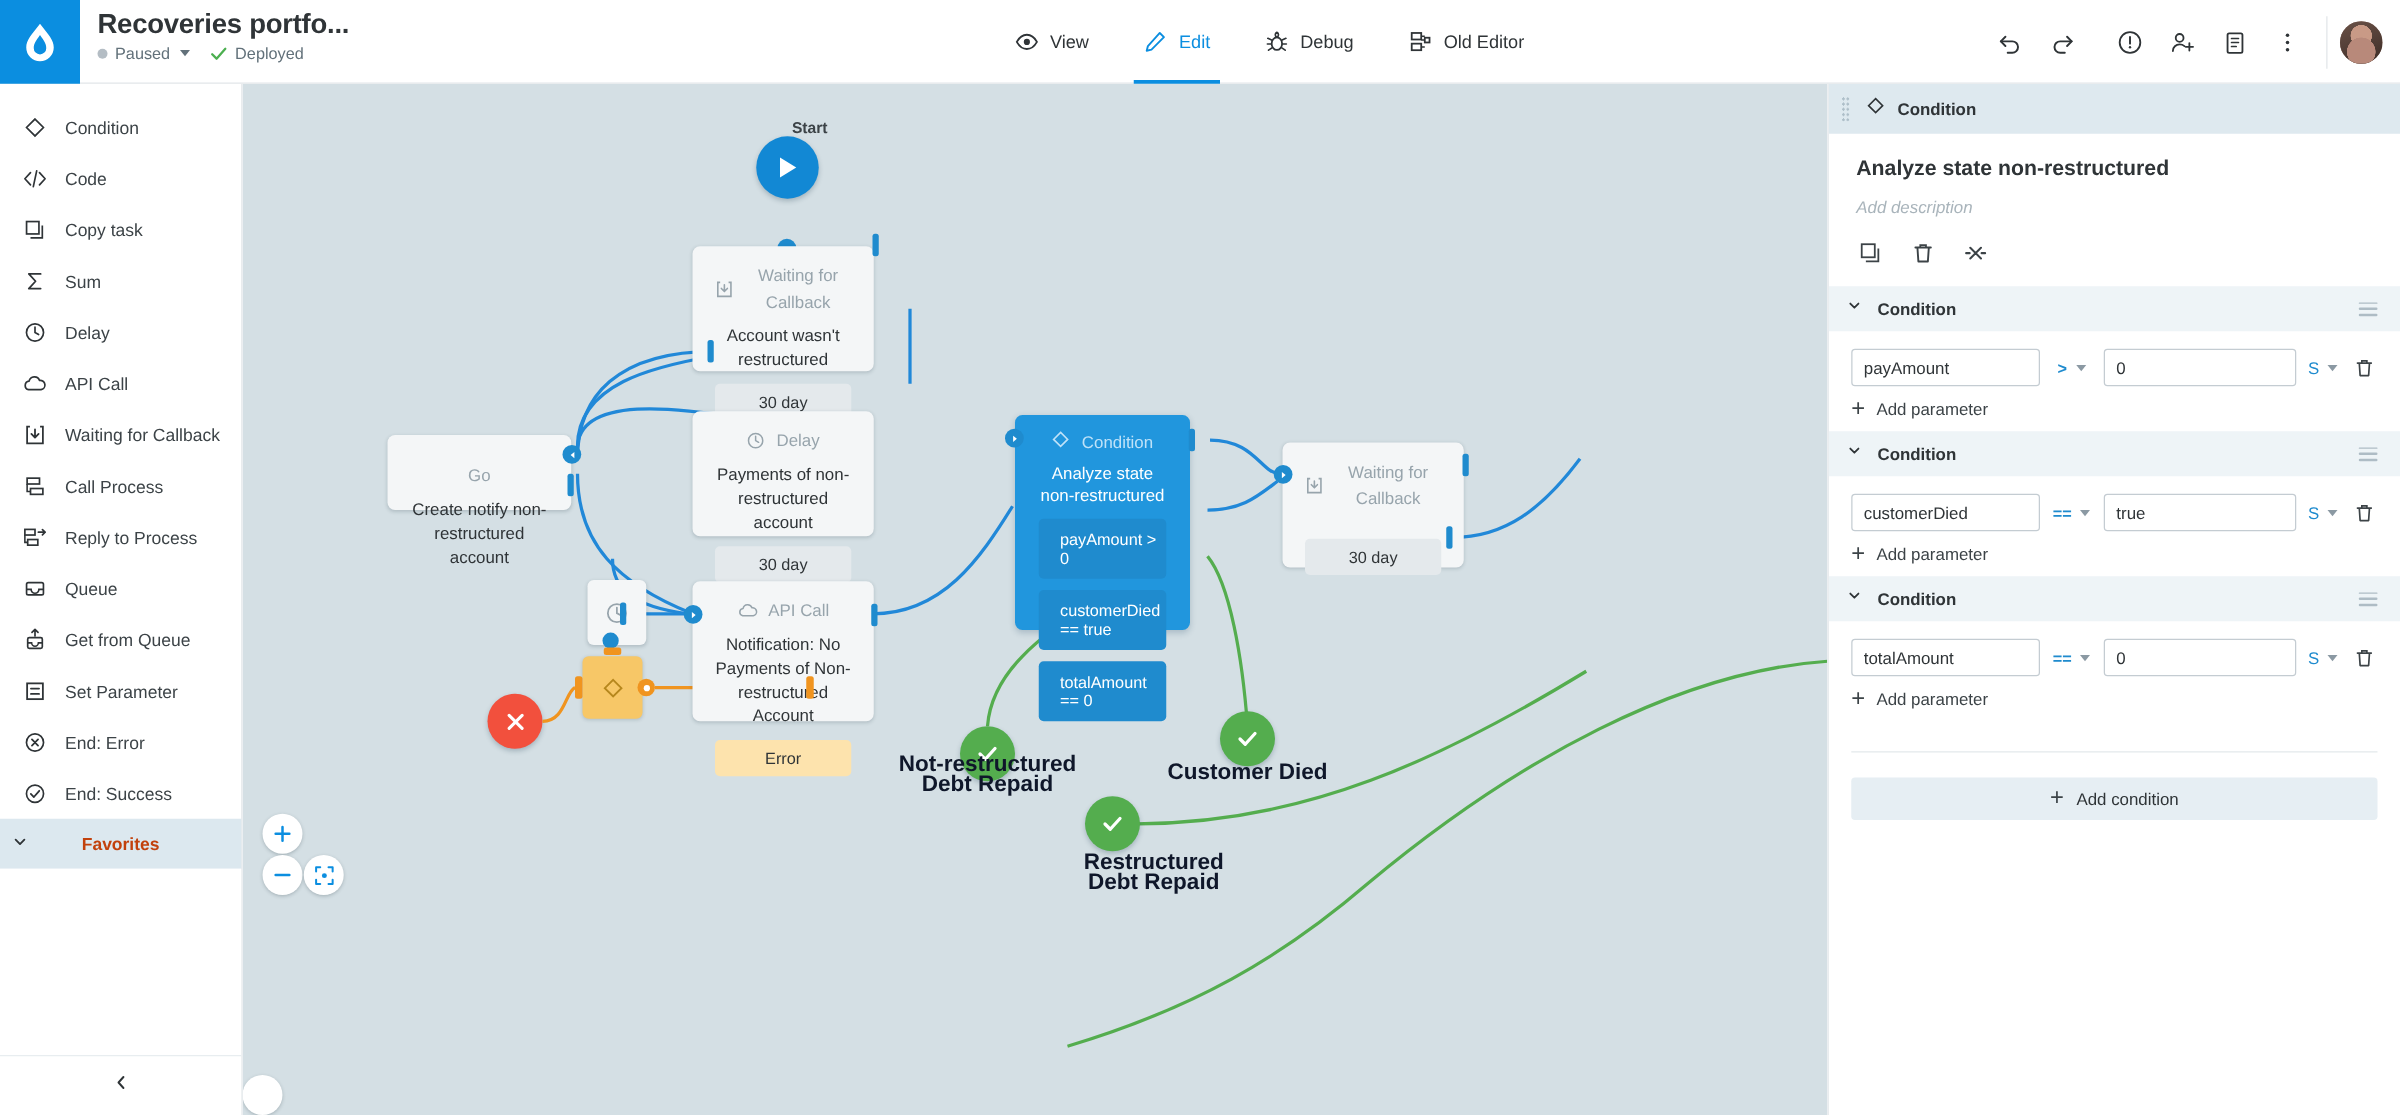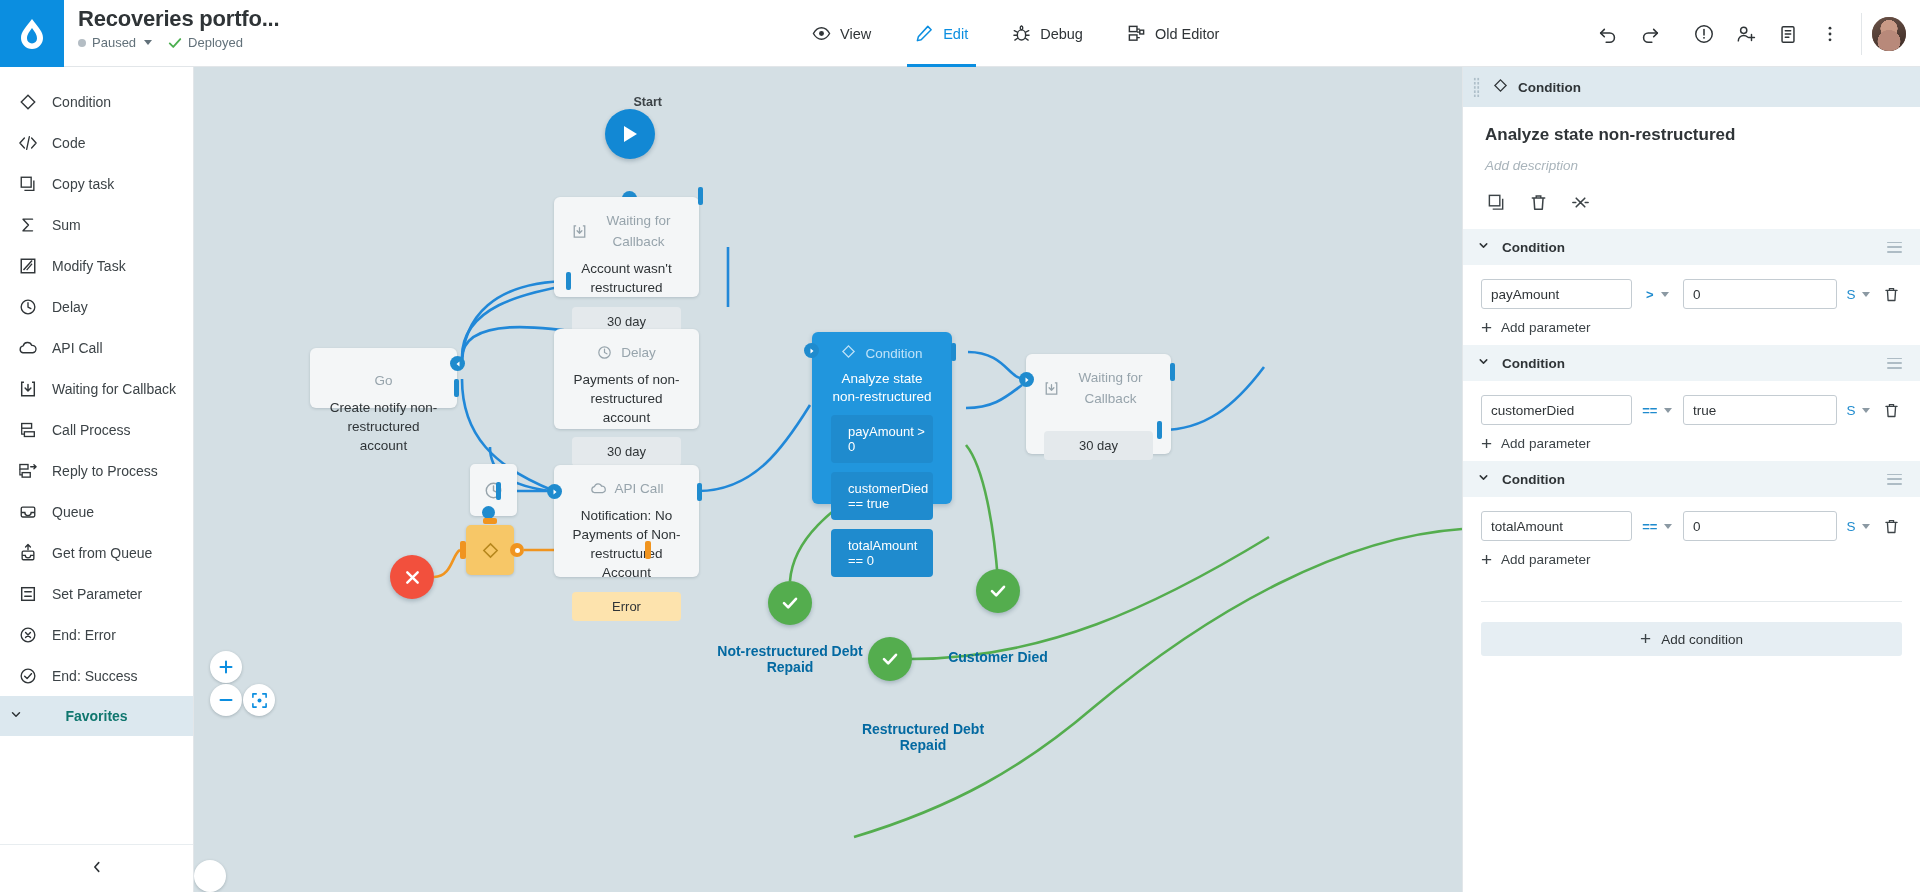--- a/index.html
+++ b/index.html
@@ -79,21 +79,21 @@
     display: flex; flex-direction: column; z-index: 30;
   }
   .sb-list { padding-top: 14px; flex: 0 0 auto; }
   .sb-item {
     display: flex; align-items: center; gap: 14px; height: 41px;
     padding: 0 0 0 18px; font-size: 14px; color: #3c4347; cursor: pointer;
   }
   .sb-ico { width: 20px; height: 20px; display:flex; align-items:center; justify-content:center; flex:0 0 20px; color:#2f3437; }
   .sb-fav {
     background: #dce8ef; height: 40px; display: flex; align-items: center;
-    font-size: 14px; font-weight: bold; color: #0f766e; position: relative;
+    font-size: 14px; font-weight: bold; color: #c2410c; position: relative;
     cursor: pointer;
   }
   .sb-fav .chev { position: absolute; left: 9px; top: 50%; transform: translateY(-50%); }
   .sb-fav .lbl { width: 100%; text-align: center; }
   .sb-bottom { flex: 1 1 auto; background: #ffffff; position: relative; }
   .sb-collapse {
     position: absolute; left: 0; right: 0; bottom: 0; height: 48px;
     border-top: 1px solid #e8edf0; display: flex; align-items: center; justify-content: center;
     cursor: pointer; color: #2f3437;
   }
@@ -145,22 +145,22 @@
     margin-top: 9px; background: #1f8bce; border-radius: 4px; color:#ffffff;
     font-size: 13px; padding: 9px 0 9px 17px; width: calc(100% - 38px); text-align: left;
   }
 
   .circle-node {
     position: absolute; border-radius: 50%;
     display: flex; align-items: center; justify-content: center;
     box-shadow: 0 2px 4px rgba(20,50,70,0.25); cursor: pointer;
   }
   .node-label {
-    position: absolute; text-align: center; font-size: 14px; font-weight: bold;
-    color: #0369a1; line-height: 16px; margin-top: 40px;
+    position: absolute; text-align: center; font-size: 18px; font-weight: bold;
+    color: #0f172a; line-height: 16px;
   }
   .start-label {
     position: absolute; font-size: 12.5px; font-weight: bold; color: #3c4347; text-align:center;
   }
 
   .port { position: absolute; border-radius: 50%; background: #1f8bce; display:flex; align-items:center; justify-content:center; }
   .port-bar { position: absolute; background: #1f8bce; border-radius: 2px; }
   .port-bar.orange { background: #f0941f; }
   .port.orange { background: #f0941f; }
 
@@ -386,30 +386,20 @@
 
       <div class="sb-item">
         <span class="sb-ico">
           <svg width="18" height="18" viewBox="0 0 20 20">
               <path d="M15 3.5 H4.5 L10.5 10 L4.5 16.5 H15" fill="none" stroke="#2f3437" stroke-width="1.6" stroke-linejoin="round" stroke-linecap="round"></path>
             </svg>
         </span>
         <span>Sum</span>
       </div>
 
-      <div class="sb-item">
-        <span class="sb-ico">
-          <svg width="18" height="18" viewBox="0 0 20 20">
-              <rect x="2.5" y="2.5" width="15" height="15" fill="none" stroke="#2f3437" stroke-width="1.6"></rect>
-              <path d="M14.5 4 L5 14.5" stroke="#2f3437" stroke-width="1.6"></path>
-              <path d="M14.5 7.5 L8.5 14.5" stroke="#2f3437" stroke-width="1.3"></path>
-            </svg>
-        </span>
-        <span>Modify Task</span>
-      </div>
 
       <div class="sb-item">
         <span class="sb-ico">
           <svg width="18" height="18" viewBox="0 0 20 20">
               <circle cx="10" cy="10" r="7.6" fill="none" stroke="#2f3437" stroke-width="1.5"></circle>
               <path d="M10 5.3 V10 L13.2 11.8" fill="none" stroke="#2f3437" stroke-width="1.5" stroke-linecap="round"></path>
             </svg>
         </span>
         <span>Delay</span>
       </div>

